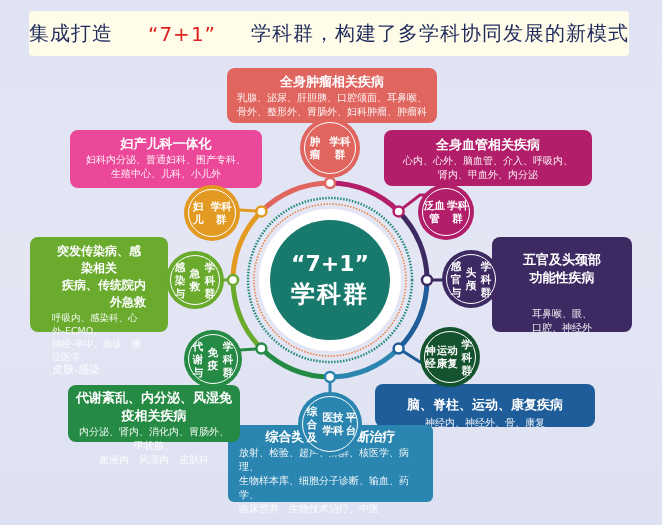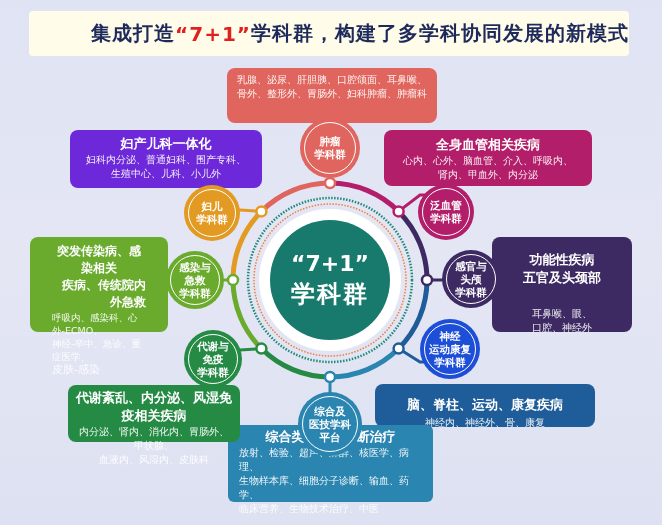--- a/index.html
+++ b/index.html
@@ -4,41 +4,41 @@
 <style>
   html, body { margin: 0; padding: 0; }
   body {
     width: 662px; height: 525px; overflow: hidden; position: relative;
     background: linear-gradient(180deg, #dfe3f3 0%, #e4e6f4 50%, #dde1f1 100%);
     font-family: "DejaVu Sans", sans-serif;
   }
   .title-box {
     position: absolute; left: 29px; top: 11px; width: 600px; height: 45px;
     background: #fffde9; border-radius: 4px;
-    display: flex; align-items: center; justify-content: flex-end;
-    font-size: 20px; font-weight: bold; color: #1f2a5c; letter-spacing: 1px;
+    display: flex; align-items: center; justify-content: space-between;
+    font-size: 20px; font-weight: normal; color: #1f2a5c; letter-spacing: 1px;
   }
   .title-box .hl { color: #e0201e; }
   svg.ring { position: absolute; left: 0; top: 0; }
   .box {
     position: absolute; border-radius: 8px; color: #fff; text-align: center;
     box-sizing: border-box; padding: 6px 8px;
   }
   .box .h { font-weight: bold; font-size: 13px; line-height: 18px; }
   .box .s { font-size: 10px; line-height: 14px; opacity: 0.92; }
   .node {
     position: absolute; border-radius: 50%; color: #fff;
     display: flex; align-items: center; justify-content: center;
     text-align: center; font-size: 10.5px; font-weight: bold; line-height: 13px;
     box-sizing: border-box;
   }
   .node .inner {
     width: calc(100% - 8px); height: calc(100% - 8px); border-radius: 50%;
     border: 1.5px solid #fff; box-sizing: border-box;
-    display: flex; align-items: center; justify-content: center; flex-direction: column;
+    display: flex; align-items: center; justify-content: center; flex-direction: row;
   }
   .center {
     position: absolute; left: 270px; top: 220px; width: 120px; height: 120px;
     border-radius: 50%; background: #177a6c; color: #fff;
     display: flex; flex-direction: column; align-items: center; justify-content: center;
     font-weight: bold;
   }
   .center .l1 { font-size: 22px; line-height: 28px; }
   .center .l2 { font-size: 24px; line-height: 32px; letter-spacing: 2px; }
 </style>
@@ -90,20 +90,21 @@
     <circle cx="261.4" cy="211.4" r="5" stroke="#e39a22"></circle>
   </g>
 </svg>
 
 <div class="center">
   <div class="l1">“7+1”</div>
   <div class="l2">学科群</div>
 </div>
 
 <div class="box" style="left:227px;top:68px;width:210px;height:55px;background:#e0655e;padding-top:5px">
+  <div class="h">全身肿瘤相关疾病</div>
   <div class="s">乳腺、泌尿、肝胆胰、口腔颌面、耳鼻喉、</div>
   <div class="s">骨外、整形外、胃肠外、妇科肿瘤、肿瘤科</div>
 </div>
 <div class="node" style="left:300px;top:118px;width:60px;height:60px;background:#e0655e">
   <div class="inner">
     <div>肿瘤</div>
     <div>学科群</div>
   </div>
 </div>
 
@@ -113,38 +114,38 @@
   <div class="s">肾内、甲血外、内分泌</div>
 </div>
 <div class="node" style="left:418px;top:184px;width:56px;height:56px;background:#b31e6a">
   <div class="inner">
     <div>泛血管</div>
     <div>学科群</div>
   </div>
 </div>
 
 <div class="box" style="left:492px;top:237px;width:140px;height:95px;background:#3d2a63;padding-top:14px">
+  <div class="h">五官及头颈部</div>
   <div class="h">功能性疾病</div>
-  <div class="h">五官及头颈部</div>
   <div class="s" style="margin-top:20px">耳鼻喉、眼、</div>
   <div class="s">口腔、神经外</div>
 </div>
 <div class="node" style="left:442px;top:250px;width:58px;height:58px;background:#3d2a63">
   <div class="inner">
     <div>感官与</div>
     <div>头颅</div>
     <div>学科群</div>
   </div>
 </div>
 
 <div class="box" style="left:375px;top:384px;width:220px;height:43px;background:#1e5d99;padding-top:12px">
   <div class="h">脑、脊柱、运动、康复疾病</div>
   <div class="s" style="margin-top:2px">神经内、神经外、骨、康复</div>
 </div>
-<div class="node" style="left:420px;top:319px;width:60px;height:60px;background:#1d4ed8">
+<div class="node" style="left:420px;top:327px;width:60px;height:60px;background:#14532d">
   <div class="inner">
     <div>神经</div>
     <div>运动康复</div>
     <div>学科群</div>
   </div>
 </div>
 
 <div class="box" style="left:228px;top:425px;width:205px;height:77px;background:#2a85b0;padding-top:3px;border-radius:6px">
   <div class="h">综合类专科、诊断治疗</div>
   <div class="s" style="text-align:left;padding-left:3px">放射、检验、超声、麻醉、核医学、病理、</div>
@@ -180,21 +181,21 @@
   <div class="s" style="font-size:11px;line-height:13px">皮肤-感染</div>
 </div>
 <div class="node" style="left:166px;top:251px;width:58px;height:58px;background:#6aab2e">
   <div class="inner">
     <div>感染与</div>
     <div>急救</div>
     <div>学科群</div>
   </div>
 </div>
 
-<div class="box" style="left:70px;top:130px;width:192px;height:58px;background:#6d28d9;padding-top:5px">
+<div class="box" style="left:70px;top:130px;width:192px;height:58px;background:#ec4899;padding-top:5px">
   <div class="h">妇产儿科一体化</div>
   <div class="s">妇科内分泌、普通妇科、围产专科、</div>
   <div class="s">生殖中心、儿科、小儿外</div>
 </div>
 <div class="node" style="left:184px;top:185px;width:56px;height:56px;background:#e39a22">
   <div class="inner">
     <div>妇儿</div>
     <div>学科群</div>
   </div>
 </div>

